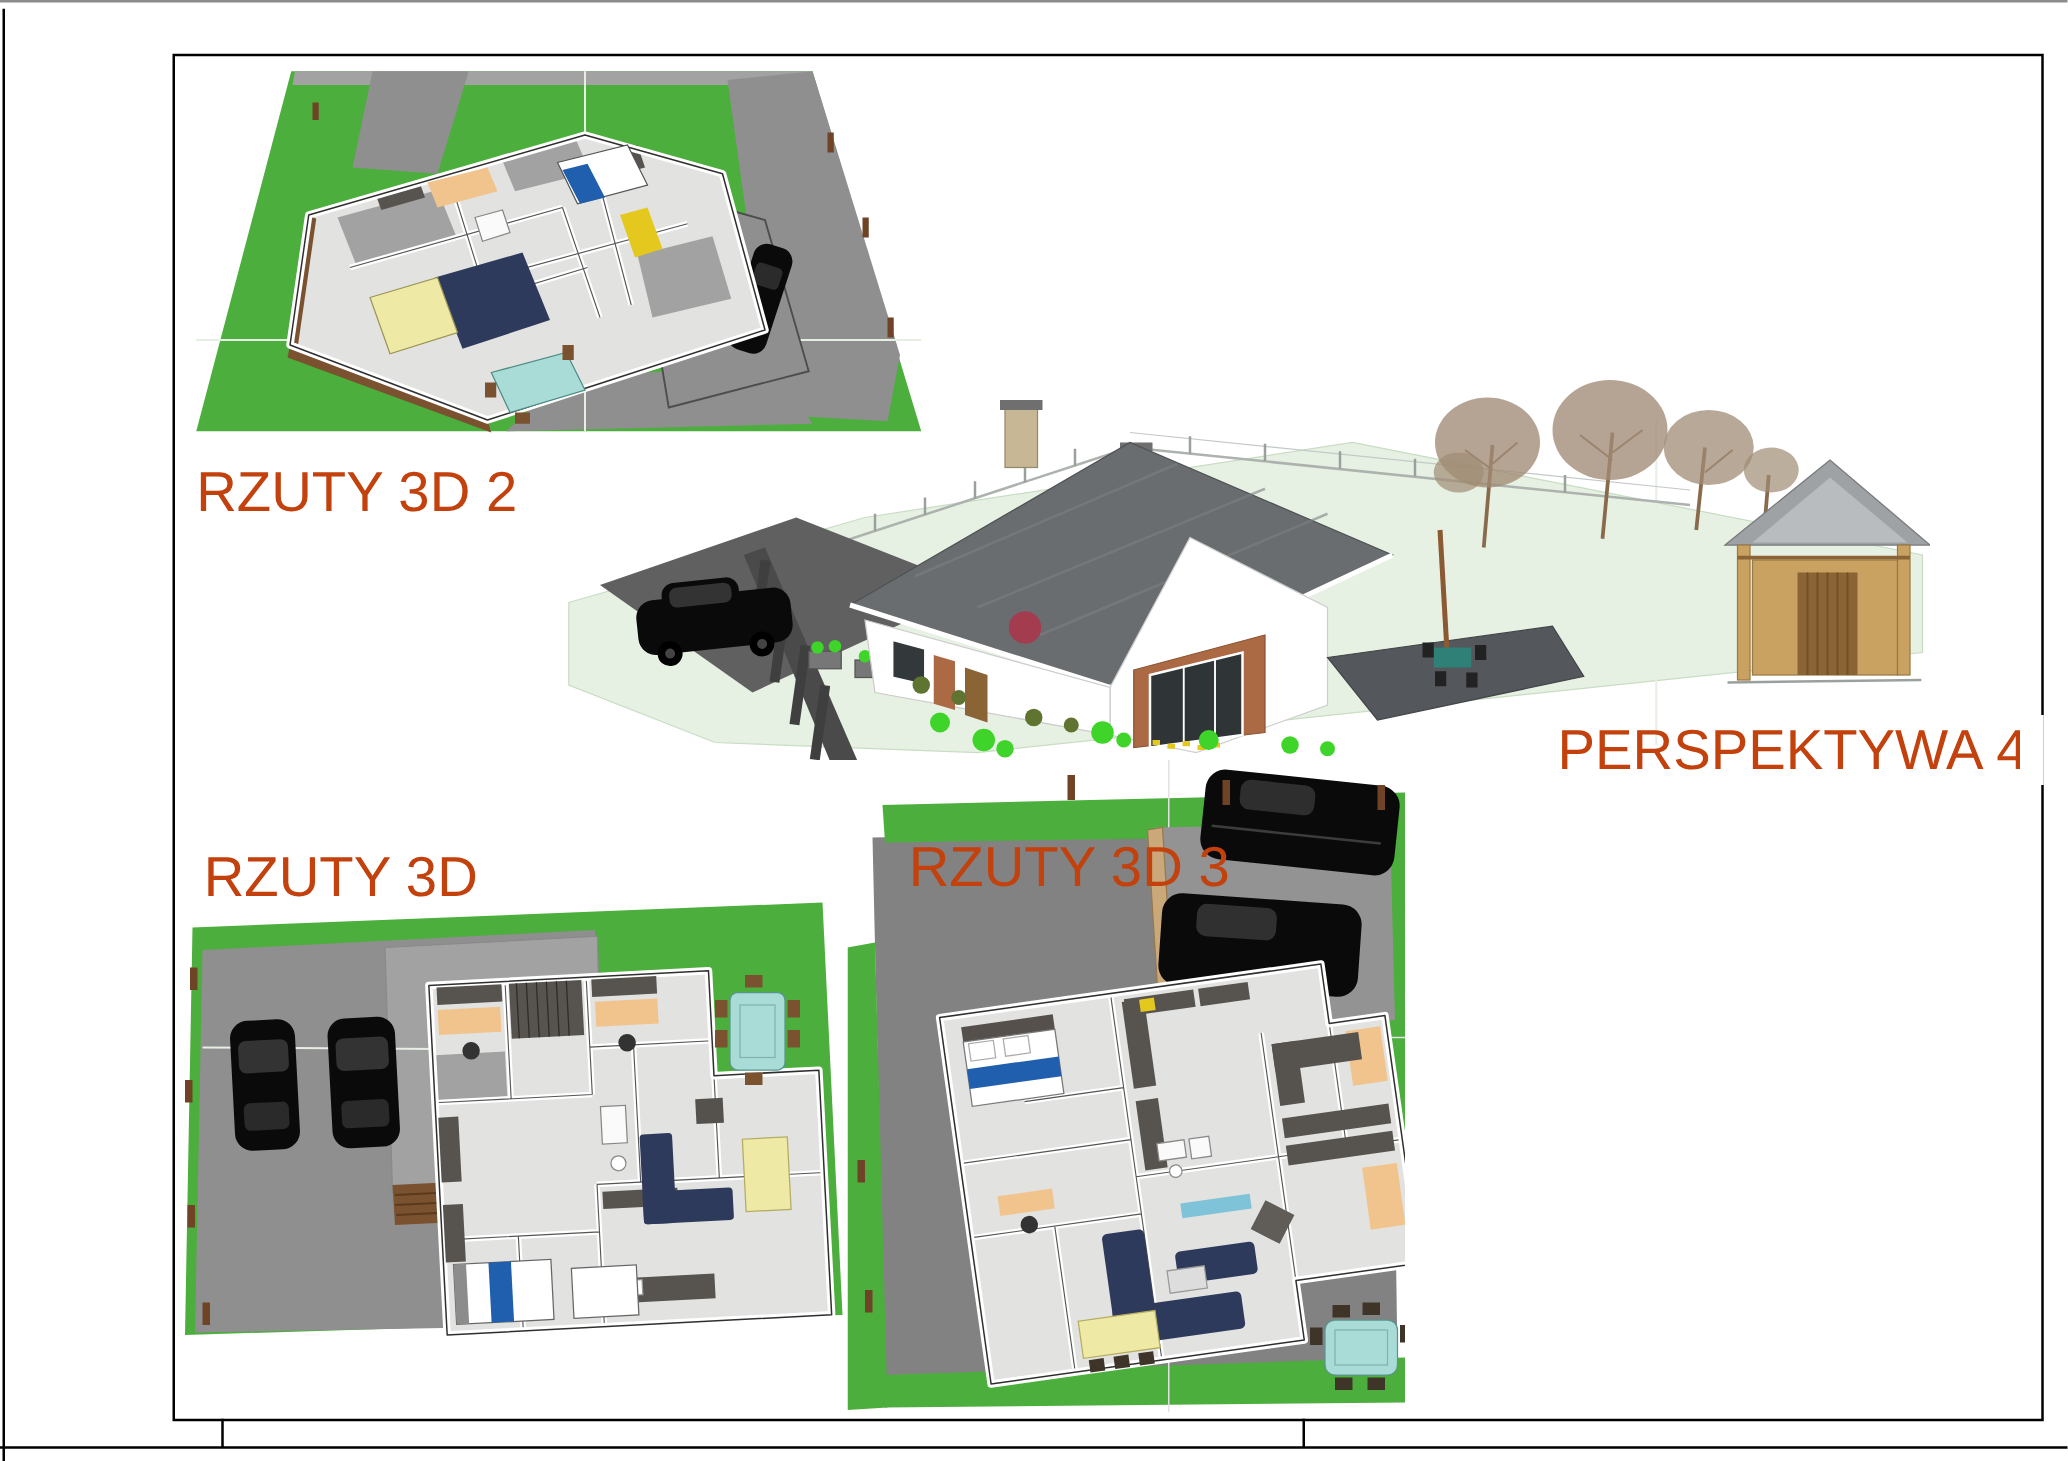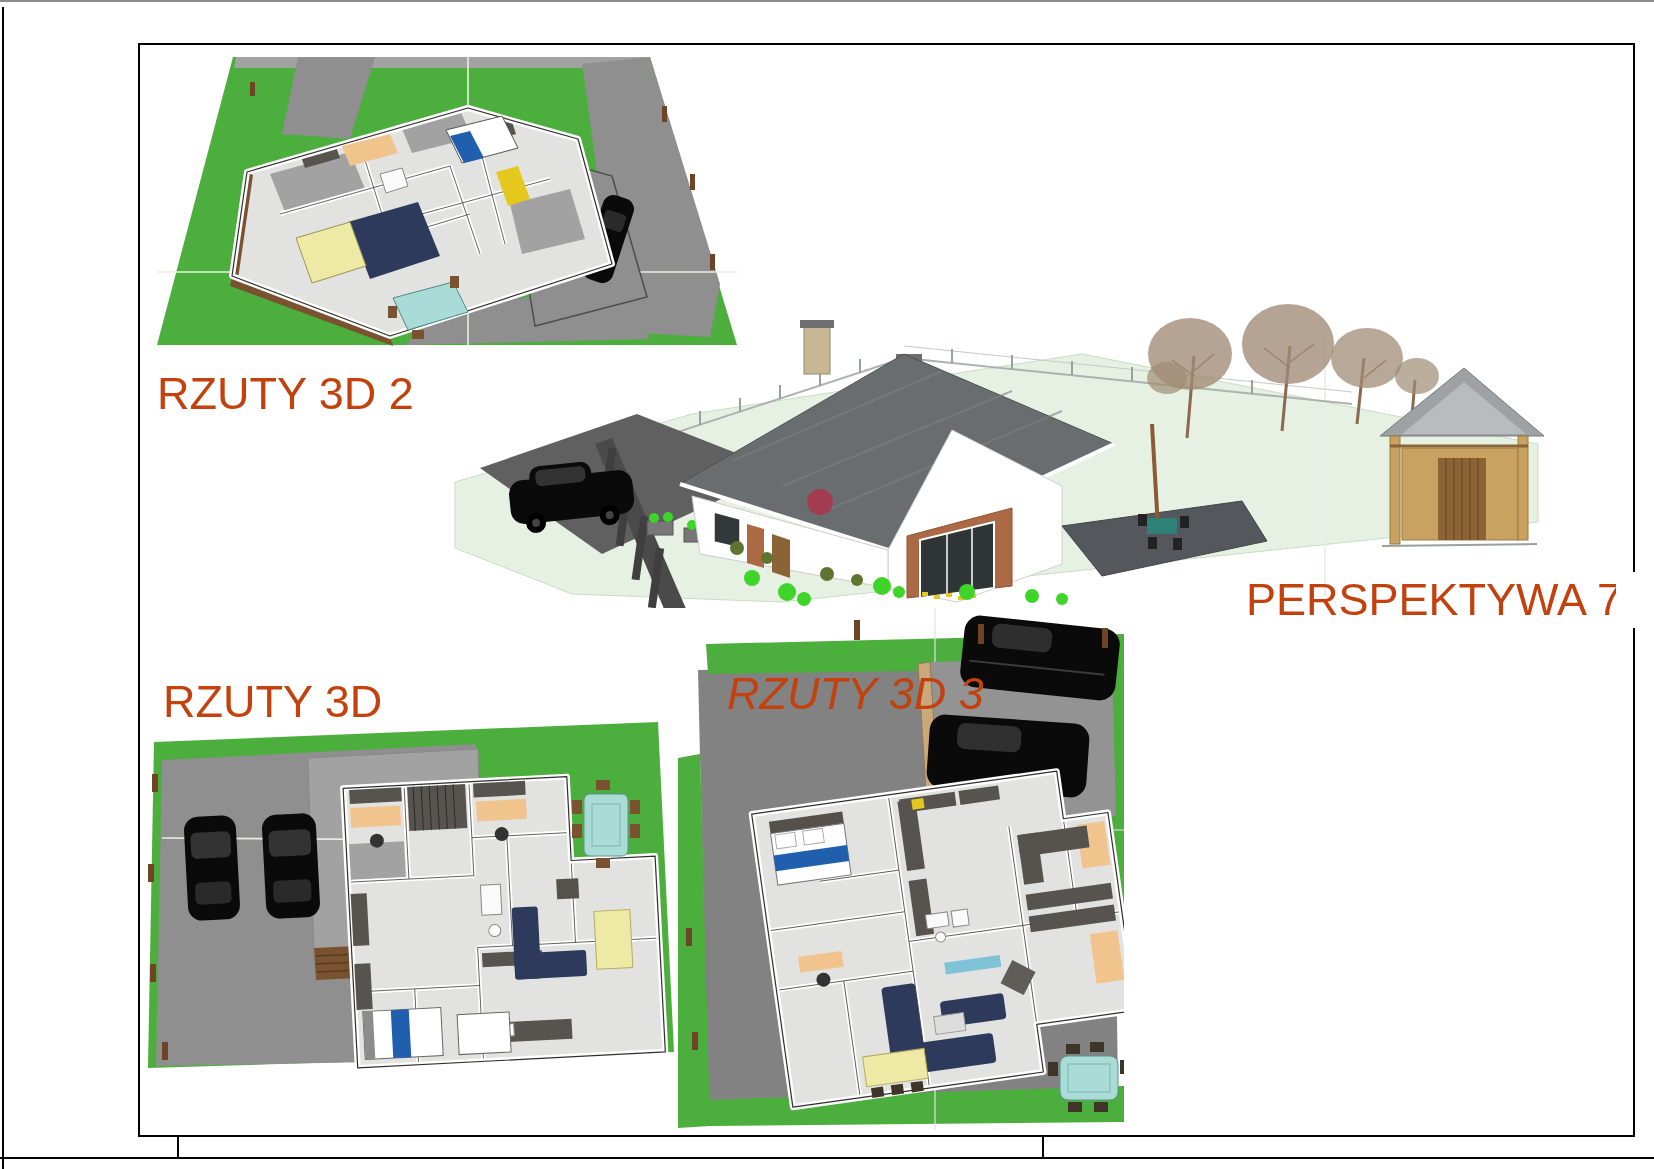--- a/index.html
+++ b/index.html
@@ -20,21 +20,21 @@
   .vp1{left:150px;top:54px;}
   .vp2{left:452px;top:296px;}
   .vp3{left:146px;top:716px;}
   .vp4{left:678px;top:608px;}
   
   .lbl{position:absolute;color:#c2410c;font-size:45px;line-height:1;white-space:nowrap;
        letter-spacing:0;z-index:30;}
   .lbl1{left:157px;top:371px;}
   .lbl2{left:1246px;top:577px;}
   .lbl3{left:163px;top:679px;}
-  .lbl4{left:727px;top:671px;font-style:italic;}
+  .lbl4{left:727px;top:671px;}
   .lbl-mask{left:1616px;top:572px;width:19px;height:56px;background:#fff;z-index:31;}
   
   .f-grass{fill:var(--grass)} .f-road{fill:var(--road)} .f-roadd{fill:var(--road-dark)}
   .f-pad{fill:var(--pad)} .f-padl{fill:var(--pad-light)} .f-ground{fill:var(--ground-green)}
   .f-roof{fill:var(--roof)} .f-roofl{fill:var(--roof-light)} .f-wallw{fill:var(--wall-white)}
   .f-floor{fill:var(--floor)} .f-dark{fill:var(--dark-wall)} .f-brick{fill:var(--brick)}
   .f-wood{fill:var(--wood)} .f-post{fill:var(--post)} .f-gaz{fill:var(--gazebo-wood)}
   .f-gazd{fill:var(--gazebo-door)} .f-navy{fill:var(--navy)} .f-ylwp{fill:var(--yellow-pale)}
   .f-ylw{fill:var(--yellow)} .f-teal{fill:var(--teal)} .f-blue{fill:var(--blue)}
   .f-car{fill:var(--car)} .f-org{fill:var(--orange)} .f-shrub{fill:var(--shrub)}
@@ -406,16 +406,16 @@
       <rect x="6" y="-4" width="14" height="10"></rect>
           <rect x="30" y="-6" width="14" height="10"></rect>
       <rect x="8" y="54" width="14" height="10"></rect>
           <rect x="34" y="54" width="14" height="10"></rect>
     </g>
   </g>
 </svg>
 </figure>
 
 <div class="lbl lbl1">RZUTY 3D 2</div>
-<div class="lbl lbl2">PERSPEKTYWA 7</div>
+<div class="lbl lbl2">PERSPEKTYWA 4</div>
 <div class="abs lbl-mask"></div>
 <div class="lbl lbl3">RZUTY 3D</div>
 <div class="lbl lbl4">RZUTY 3D 3</div>
 
 </body></html>

